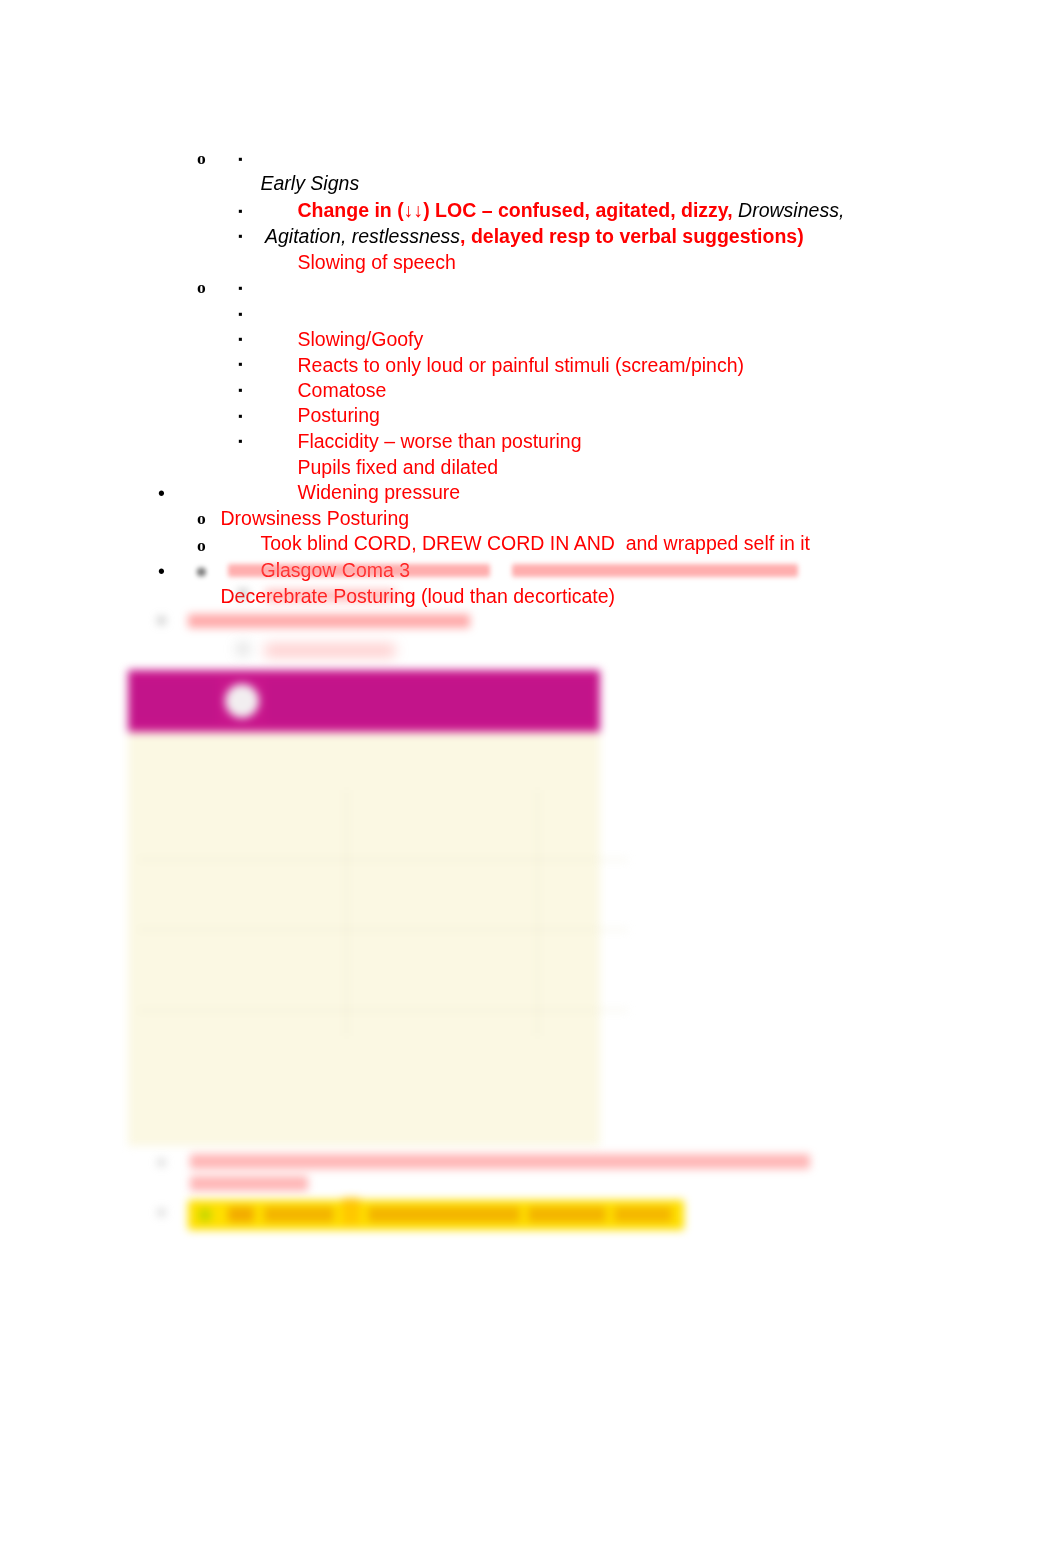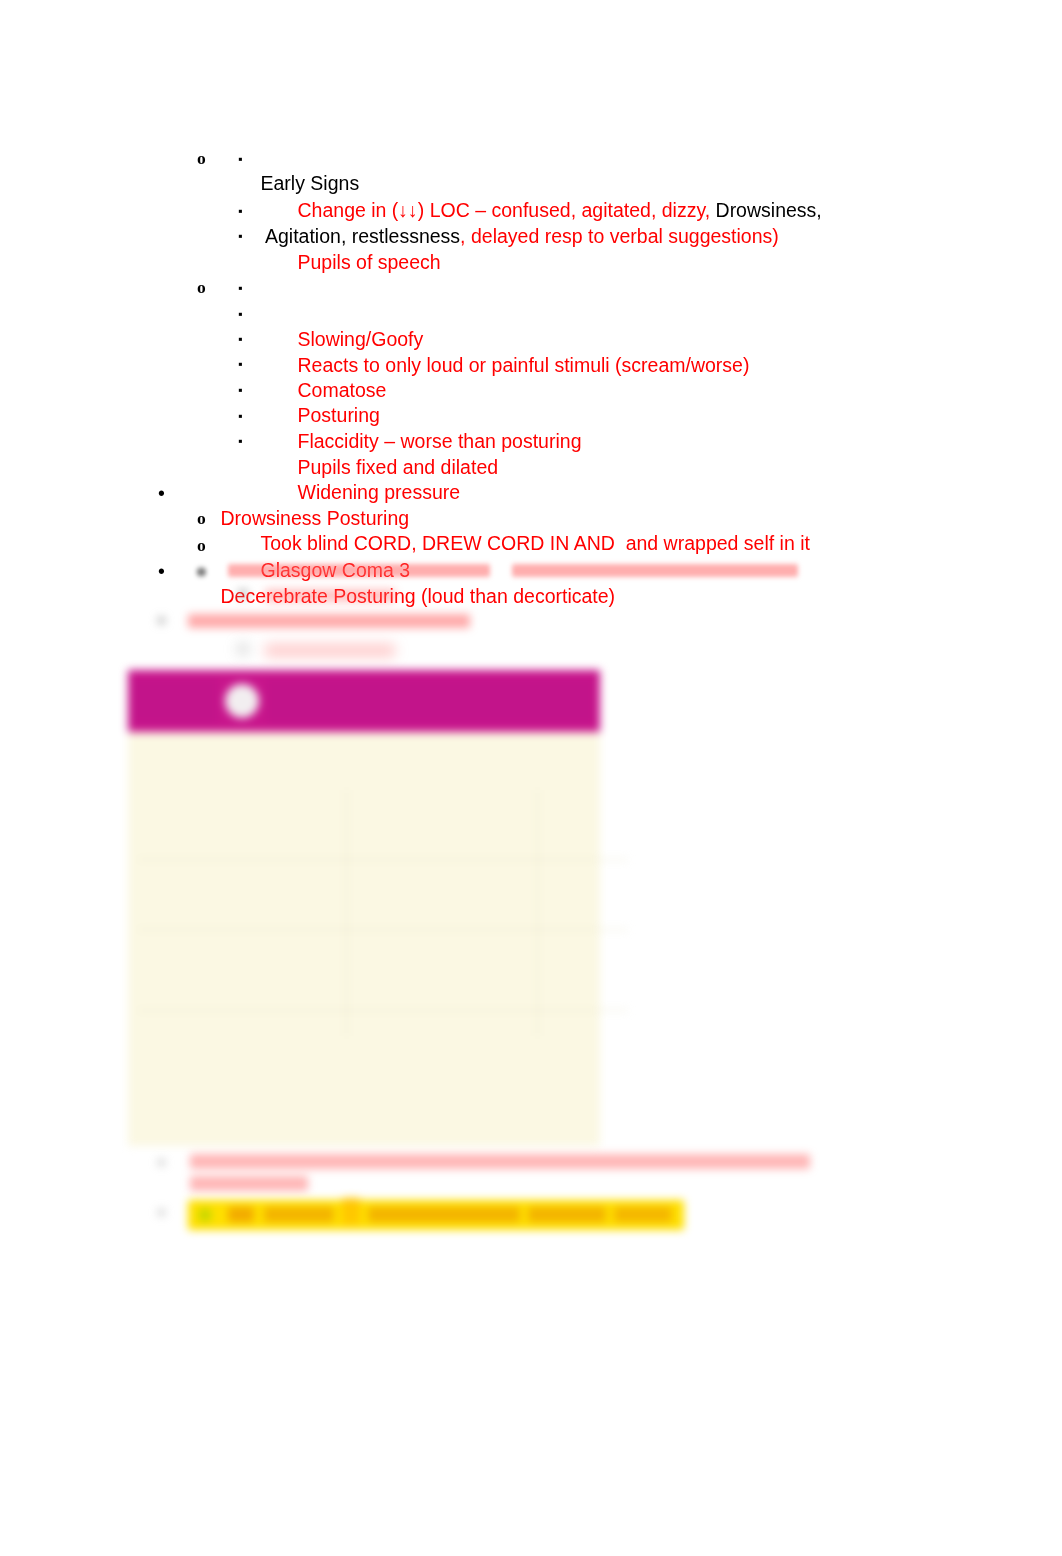--- a/index.html
+++ b/index.html
@@ -64,22 +64,22 @@
 
   
   .lvl3 { margin-left: 265px; }
   .lvl3 > .marker {
     left: -27px;
     font-size: 12.5px;
     top: 0px;
   }
 
   .red  { color: #FF0000; }
-  .blk  { color: #000000; }
-  .bold { font-weight: normal; }
+  .blk  { color: #000000; font-style: italic; }
+  .bold { font-weight: bold; }
 
   
   .figure {
     position: absolute;
     left: 128px;
     top: 670px;
     width: 472px;
     height: 476px;
   }
 
@@ -203,39 +203,39 @@
       <span class="blk">Early Signs</span>
     </div>
 
     <div class="li lvl3" style="position:absolute; left:0; top:147px; width:600px;">
       <span class="marker">▪</span>
       <span class="red bold">Change in (↓↓) LOC – confused, agitated, dizzy,</span><span class="blk"> Drowsiness, Agitation, restlessness</span><span class="red bold">, delayed resp to verbal suggestions)</span>
     </div>
 
     <div class="li lvl3" style="position:absolute; left:0; top:199px;">
       <span class="marker">▪</span>
-      <span class="red">Pupils of speech</span>
+      <span class="red">Slowing of speech</span>
     </div>
 
     <div class="li lvl3" style="position:absolute; left:0; top:224px;">
       <span class="marker">▪</span>
     </div>
 
     <div class="li lvl2" style="position:absolute; left:0; top:249px;">
       <span class="marker">o</span>
     </div>
 
     <div class="li lvl3" style="position:absolute; left:0; top:276px;">
       <span class="marker">▪</span>
       <span class="red">Slowing/Goofy</span>
     </div>
 
     <div class="li lvl3" style="position:absolute; left:0; top:302px;">
       <span class="marker">▪</span>
-      <span class="red">Reacts to only loud or painful stimuli (scream/worse)</span>
+      <span class="red">Reacts to only loud or painful stimuli (scream/pinch)</span>
     </div>
 
     <div class="li lvl3" style="position:absolute; left:0; top:327px;">
       <span class="marker">▪</span>
       <span class="red">Comatose</span>
     </div>
 
     <div class="li lvl3" style="position:absolute; left:0; top:352px;">
       <span class="marker">▪</span>
       <span class="red">Posturing</span>

